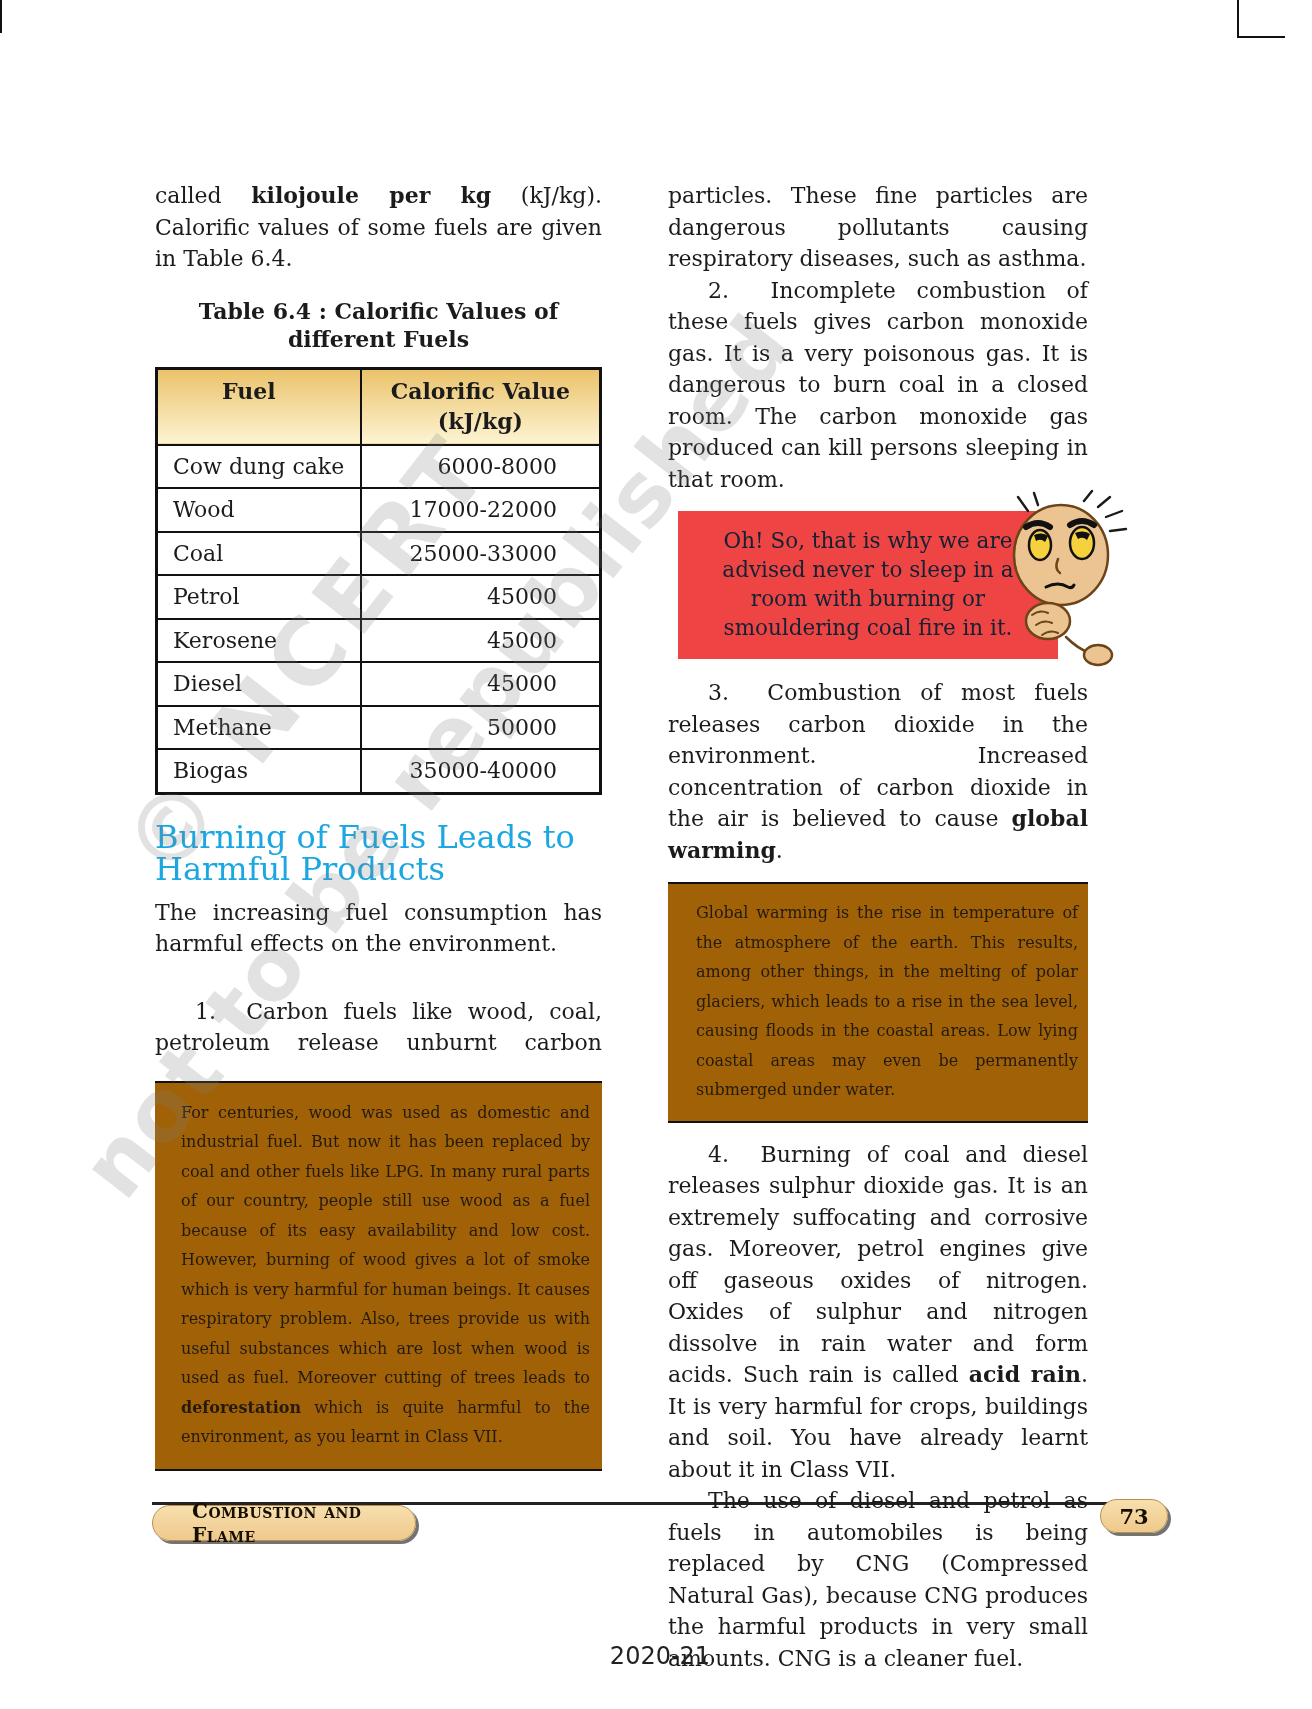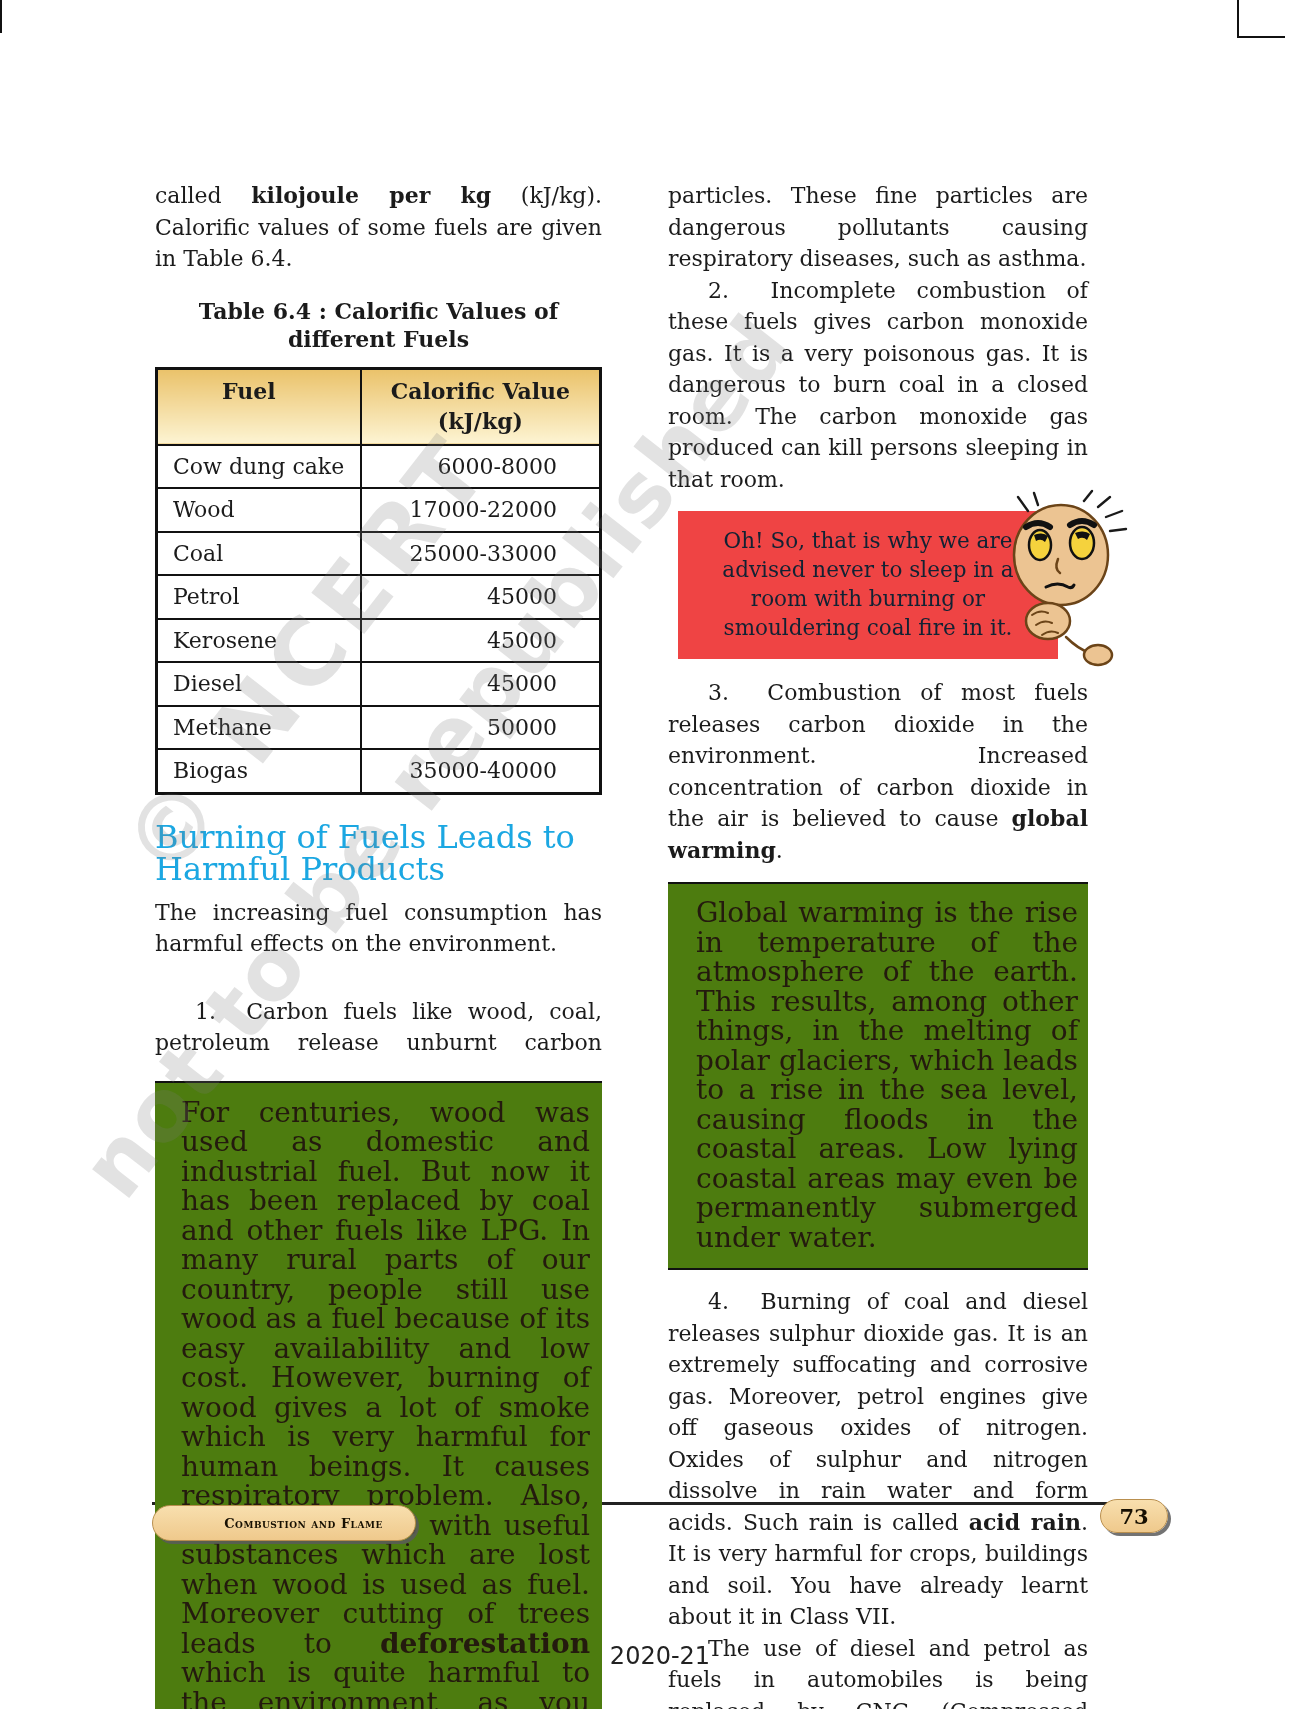--- a/index.html
+++ b/index.html
@@ -21,36 +21,36 @@
   table.fuel th{background:linear-gradient(#eac26a,#fdf4d3);border:2px solid #111;
       font-size:22px;line-height:30px;padding:6px 0 8px 0;vertical-align:top;}
   table.fuel th.c1{text-align:left;padding-left:64px;width:46%;}
   table.fuel th.c2{text-align:center;}
   table.fuel td{border:2px solid #111;font-size:22px;padding:5px 0;}
   table.fuel td.fuel-name{padding-left:15px;text-align:left;}
   table.fuel td.fuel-val{text-align:right;padding-right:42px;}
   
   .blue-heading{color:#1ba7e2;font-weight:normal;font-size:32px;line-height:32px;margin:26px 0 12px 0;text-align:left;}
   
-  .tan-box{background:#4d7c0f;border-top:2.5px solid #111;border-bottom:2.5px solid #111;
-      color:#241a0e;font-size:28px;line-height:29.5px;text-align:justify;}
+  .tan-box{background:#a16207;border-top:2.5px solid #111;border-bottom:2.5px solid #111;
+      color:#241a0e;font-size:16px;line-height:29.5px;text-align:justify;}
   #wood-box{margin-top:22px;padding:15px 12px 17px 26px;}
   #warming-box{margin-top:16px;padding:14px 10px 16px 28px;}
   
   .speech-wrap{position:relative;margin:16px 0 18px 10px;width:380px;}
   .speech-box{background:#ef4444;padding:15px 16px 17px 16px;text-align:center;
       font-size:21.5px;line-height:29px;color:#123;text-align-last:center;}
   .cartoon{position:absolute;right:-72px;top:-22px;width:132px;height:178px;z-index:4;}
   
   #footer-rule{position:absolute;left:152px;top:1502px;width:962px;height:3px;background:#222;z-index:2;}
   .pill{position:absolute;background:linear-gradient(#f8dfae,#efc98c);border:1px solid #b98f4e;
       border-radius:18px;box-shadow:3px 3px 0 rgba(90,90,90,0.85);z-index:3;
       display:flex;align-items:center;justify-content:center;}
   #chapter-pill{left:152px;top:1505px;width:262px;height:34px;}
-  #chapter-pill span{font-variant:small-caps;font-weight:bold;font-size:13px;letter-spacing:0.5px;color:#171002;margin-left:39px;}
+  #chapter-pill span{font-variant:small-caps;font-weight:bold;font-size:20px;letter-spacing:0.5px;color:#171002;margin-left:39px;}
   #page-pill{left:1100px;top:1499px;width:66px;height:32px;}
   #page-pill span{font-weight:bold;font-size:21px;color:#171002;}
   #year{position:absolute;left:4px;top:1642px;width:1312px;text-align:center;
       font-family:"DejaVu Sans", sans-serif;font-size:24px;color:#222;z-index:3;}
   
   #watermark{position:absolute;left:90px;top:430px;width:1100px;z-index:6;pointer-events:none;
       transform:rotate(-52deg);transform-origin:560px 480px;color:rgba(125,125,125,0.22);
       font-family:"DejaVu Sans", sans-serif;font-weight:bold;text-align:center;}
   #watermark .wm1{font-size:92px;letter-spacing:10px;}
   #watermark .wm2{font-size:86px;letter-spacing:2px;margin-top:60px;white-space:nowrap;}

